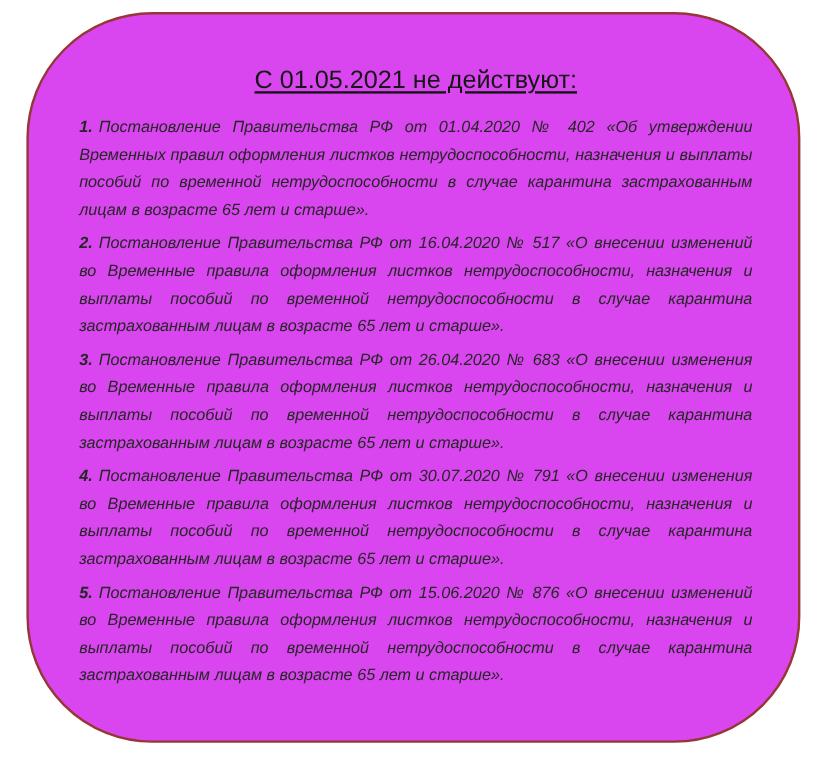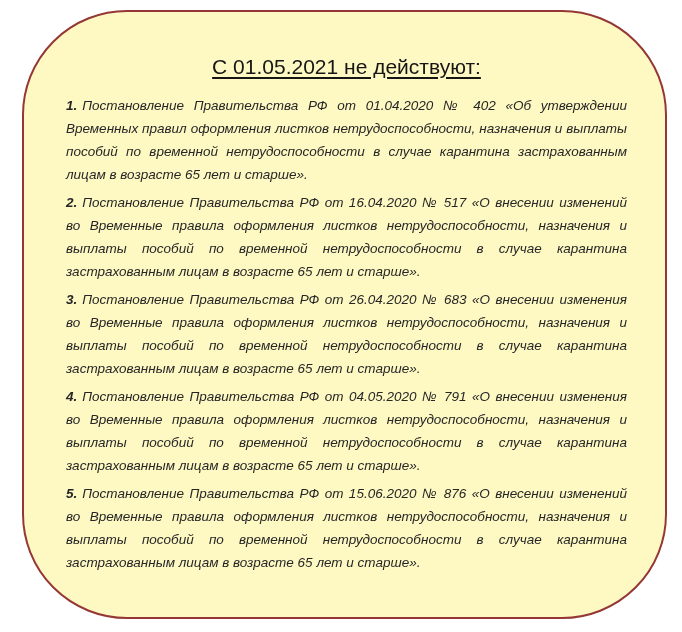--- a/index.html
+++ b/index.html
@@ -49,23 +49,23 @@
   }
   .item-num {
     font-weight: bold;
     margin-right: 5px;
   }
 </style>
 </head>
 <body>
 
 <div class="stage" style="background: rgb(255, 255, 255);">
-  <div class="card" style="background: #fef9c3; border-color: rgb(149, 55, 53);">
+  <div class="card" style="background: #d946ef; border-color: rgb(149, 55, 53);">
     <h1 class="card-title">С 01.05.2021 не действуют:</h1>
     <div class="card-body">
       <p><span class="item-num">1.</span><span>Постановление Правительства РФ от 01.04.2020 № 402 «Об утверждении Временных правил оформления листков нетрудоспособности, назначения и выплаты пособий по временной нетрудоспособности в случае карантина застрахованным лицам в возрасте 65 лет и старше».</span></p>
       <p><span class="item-num">2.</span><span>Постановление Правительства РФ от 16.04.2020 № 517 «О внесении изменений во Временные правила оформления листков нетрудоспособности, назначения и выплаты пособий по временной нетрудоспособности в случае карантина застрахованным лицам в возрасте 65 лет и старше».</span></p>
       <p><span class="item-num">3.</span><span>Постановление Правительства РФ от 26.04.2020 № 683 «О внесении изменения во Временные правила оформления листков нетрудоспособности, назначения и выплаты пособий по временной нетрудоспособности в случае карантина застрахованным лицам в возрасте 65 лет и старше».</span></p>
-      <p><span class="item-num">4.</span><span>Постановление Правительства РФ от 04.05.2020 № 791 «О внесении изменения во Временные правила оформления листков нетрудоспособности, назначения и выплаты пособий по временной нетрудоспособности в случае карантина застрахованным лицам в возрасте 65 лет и старше».</span></p>
+      <p><span class="item-num">4.</span><span>Постановление Правительства РФ от 30.07.2020 № 791 «О внесении изменения во Временные правила оформления листков нетрудоспособности, назначения и выплаты пособий по временной нетрудоспособности в случае карантина застрахованным лицам в возрасте 65 лет и старше».</span></p>
       <p><span class="item-num">5.</span><span>Постановление Правительства РФ от 15.06.2020 № 876 «О внесении изменений во Временные правила оформления листков нетрудоспособности, назначения и выплаты пособий по временной нетрудоспособности в случае карантина застрахованным лицам в возрасте 65 лет и старше».</span></p>
     </div>
   </div>
 </div>
 
 </body></html>

